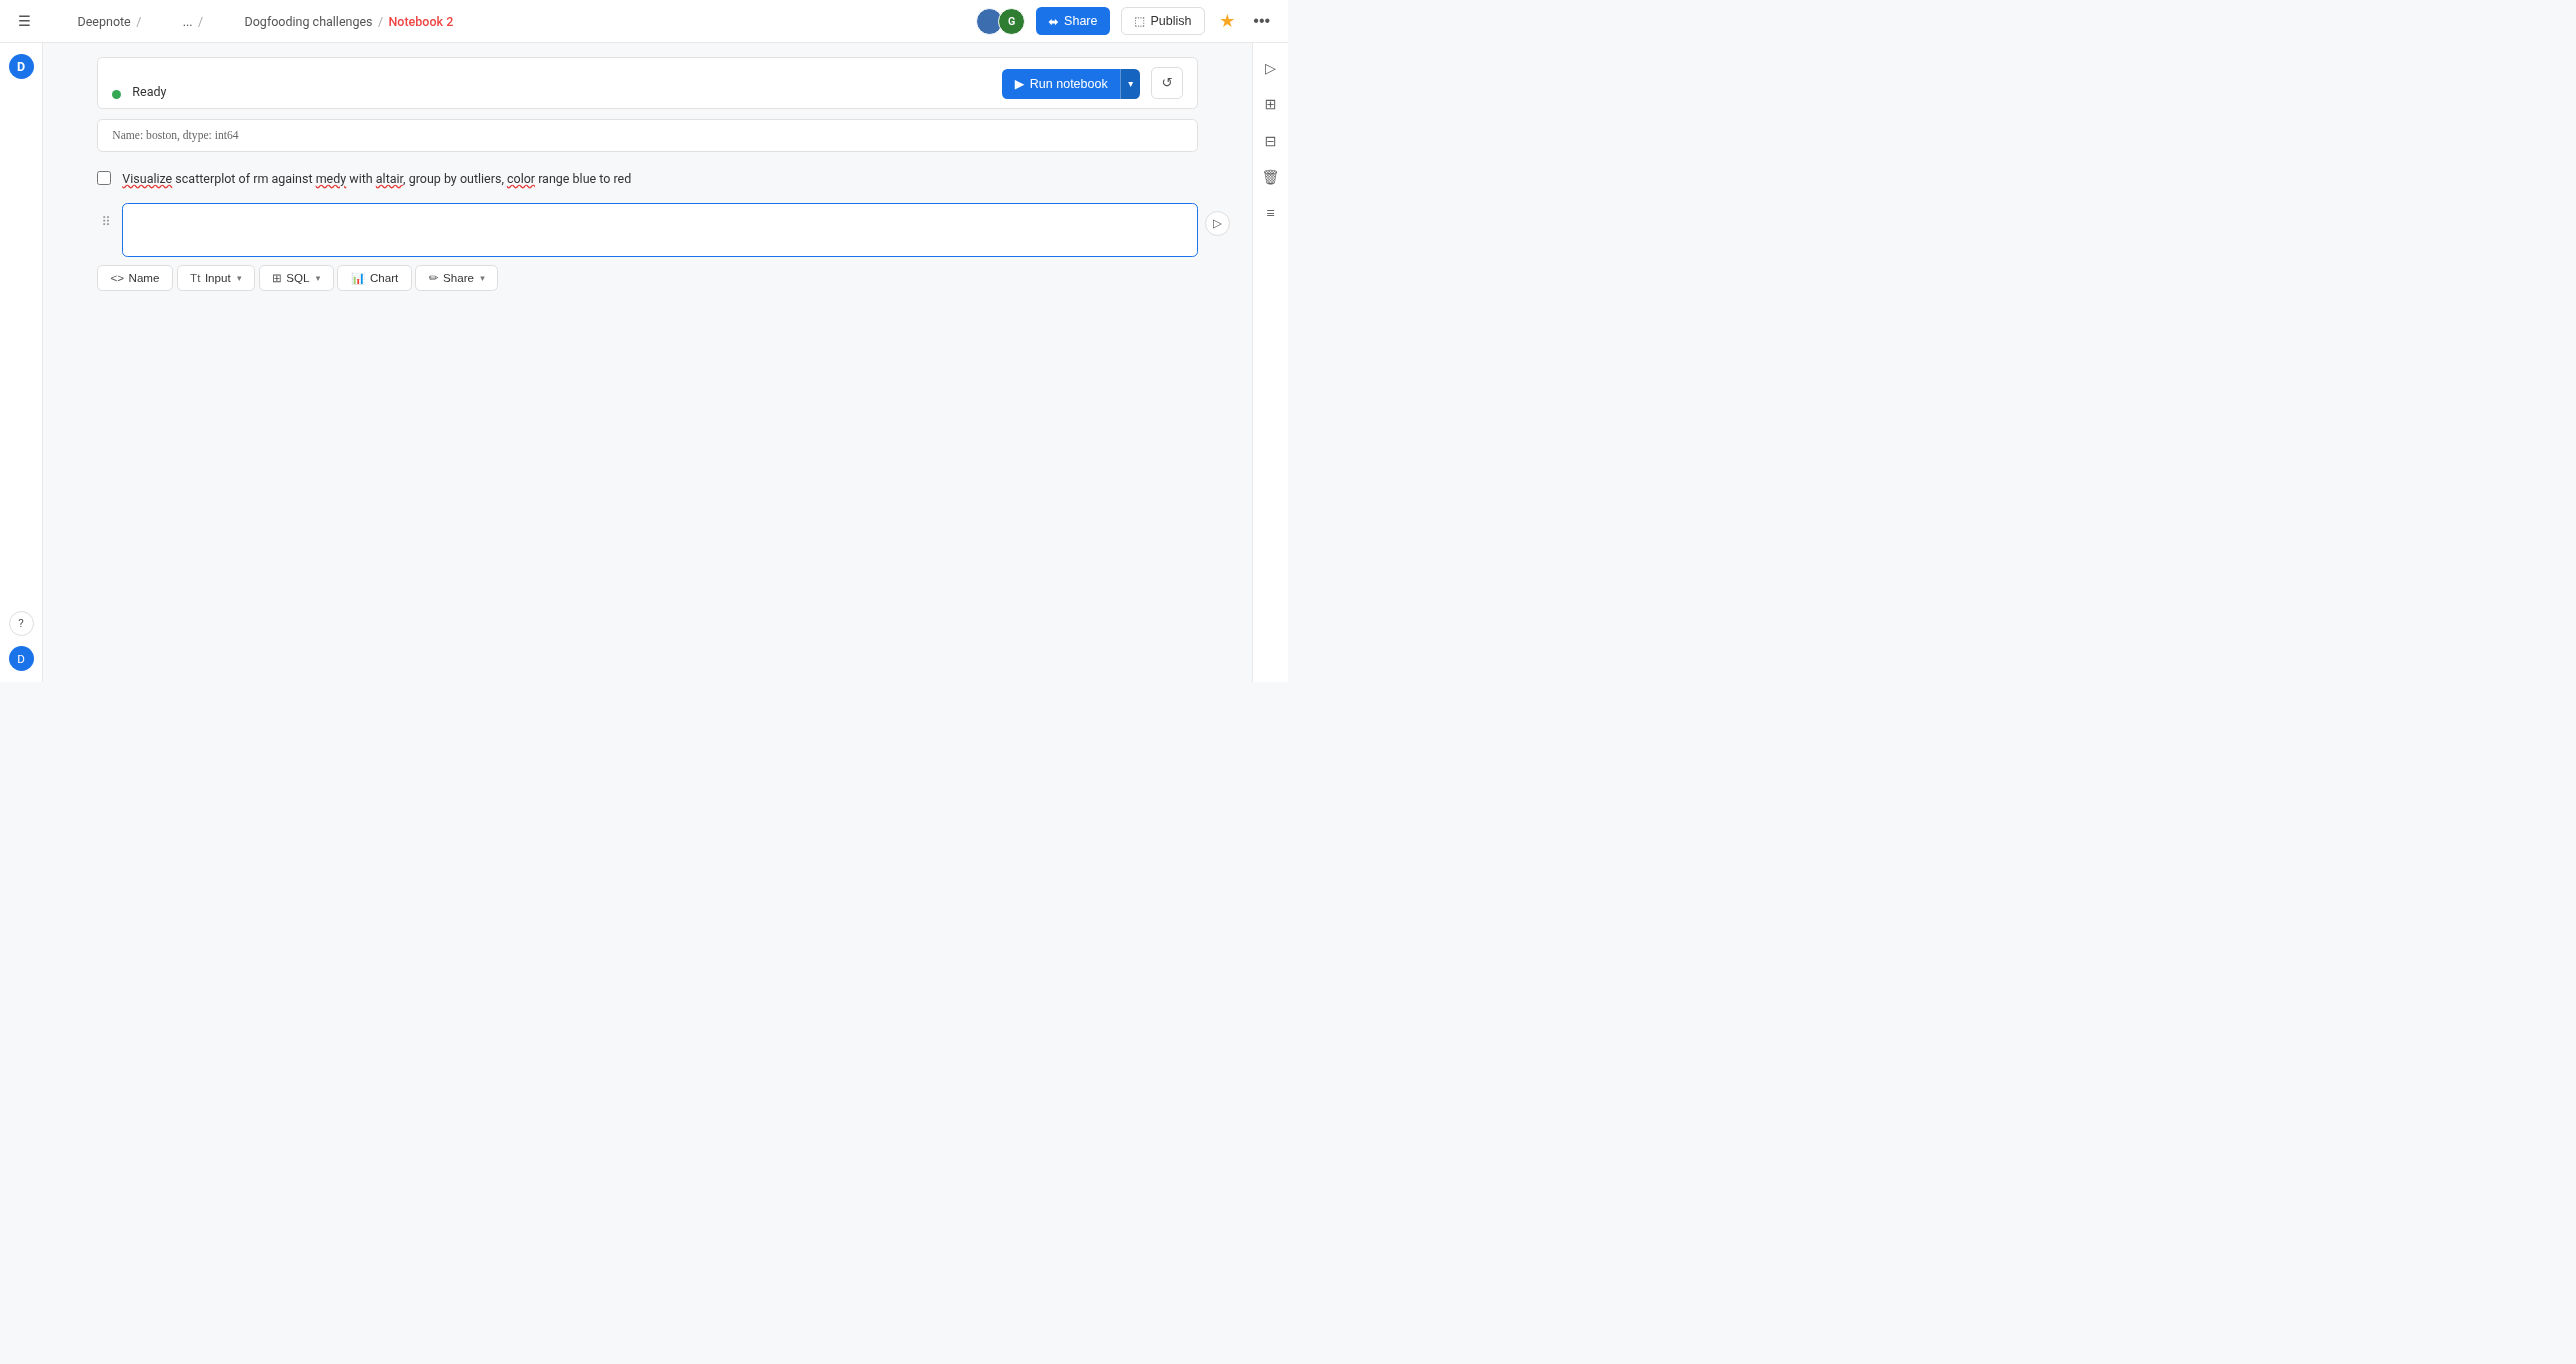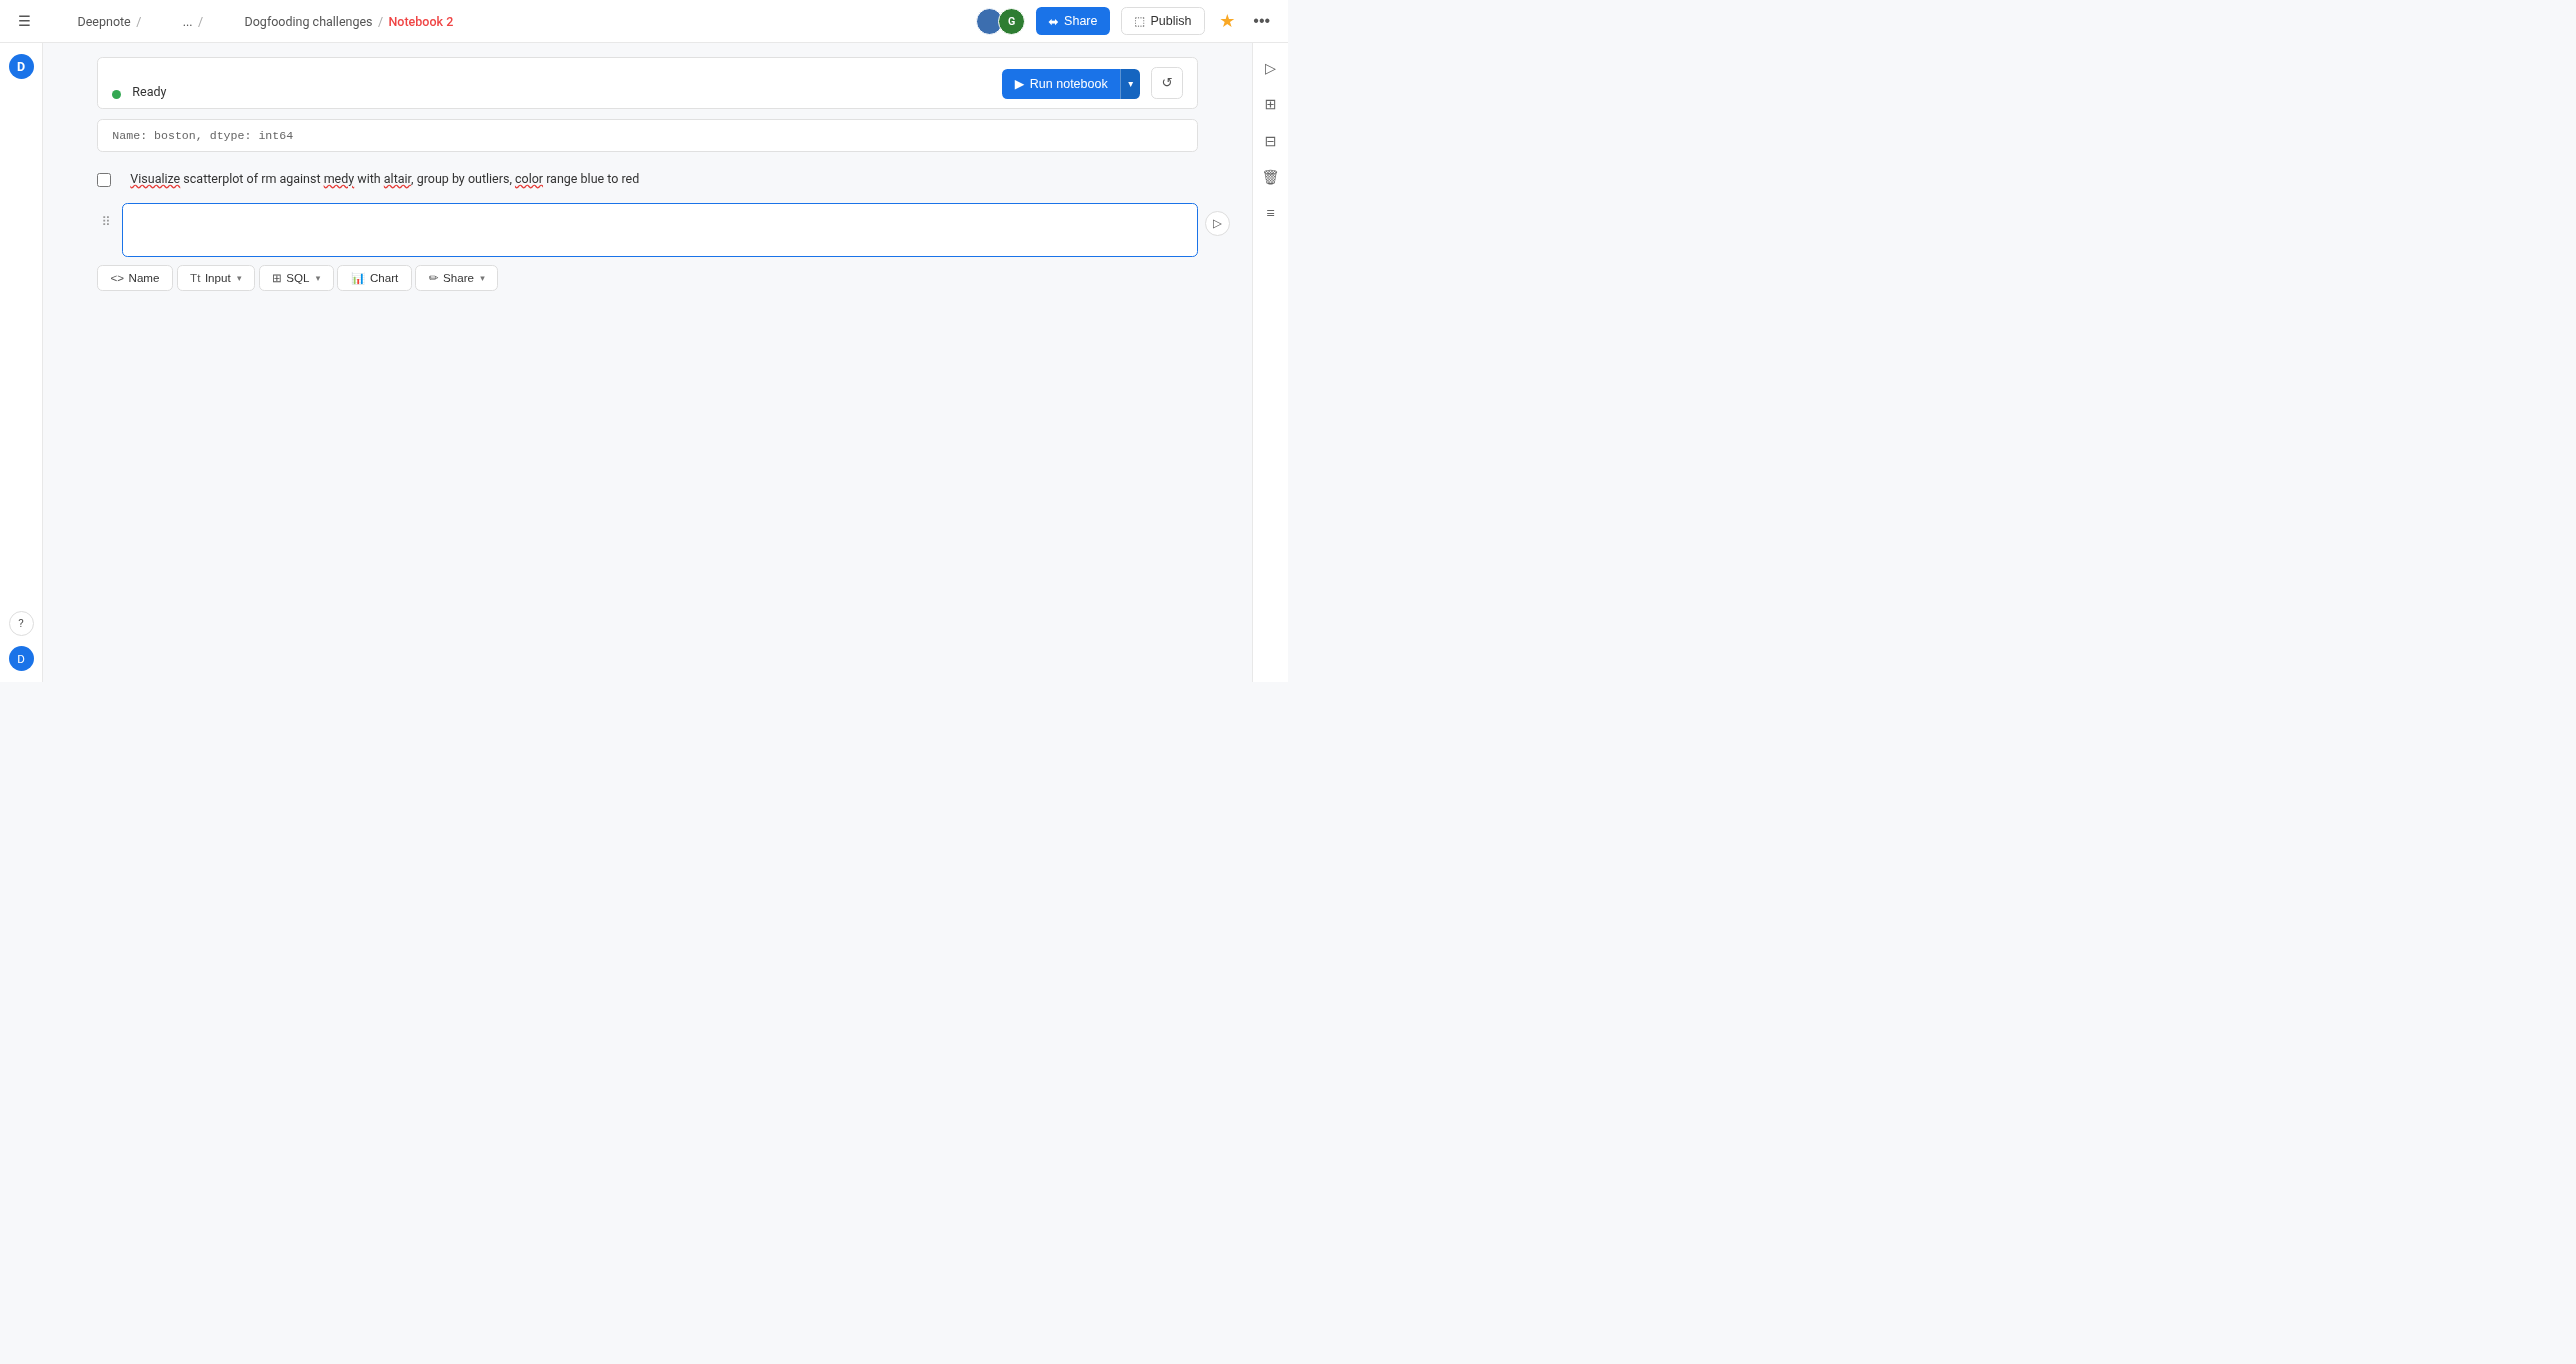--- a/index.html
+++ b/index.html
@@ -232,32 +232,32 @@
       margin: 0 54px 0 54px;
       position: relative;
     }
 
     
     .partial-code {
       background: #fff;
       border: 0.9px solid #e0e0e0;
       border-radius: 5.4px;
       padding: 9px 14.3px;
-      font-family: Liberation Mono, monospace;
+      font-family: Liberation Serif, serif;
       font-size: 11.6px;
       color: #666;
       margin-bottom: 10.7px;
       position: relative;
     }
 
     
     .checkbox-row {
       display: flex;
-      align-items: center;
-      gap: 19px;
+      align-items: flex-start;
+      gap: 11px;
       padding: 7.2px 0 7.2px 0;
       margin-bottom: 7.2px;
     }
     .checkbox-input {
       width: 14.3px;
       height: 14.3px;
       margin-top: 0.9px;
       cursor: pointer;
       flex-shrink: 0;
       accent-color: #1a73e8;

